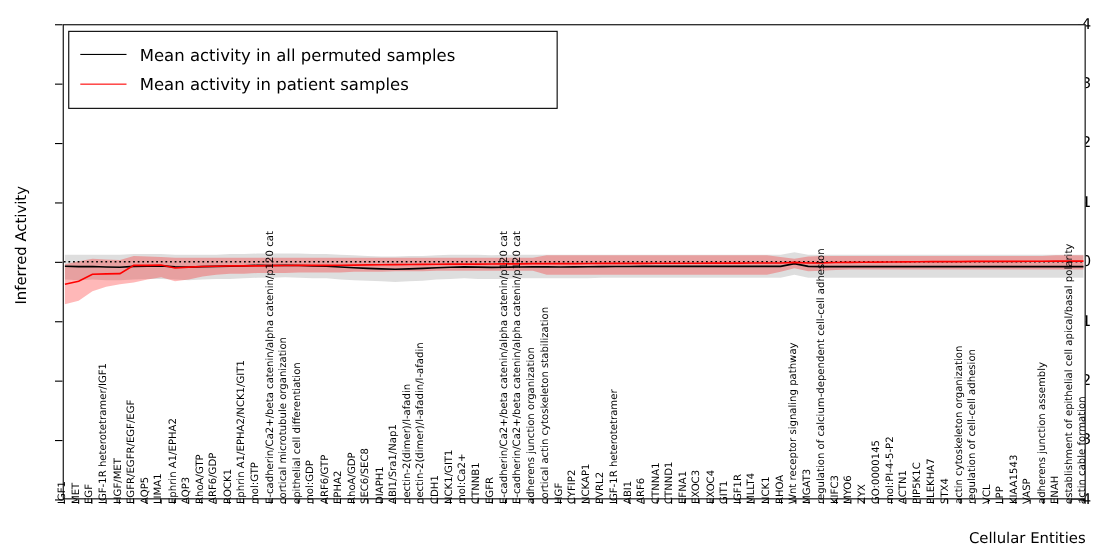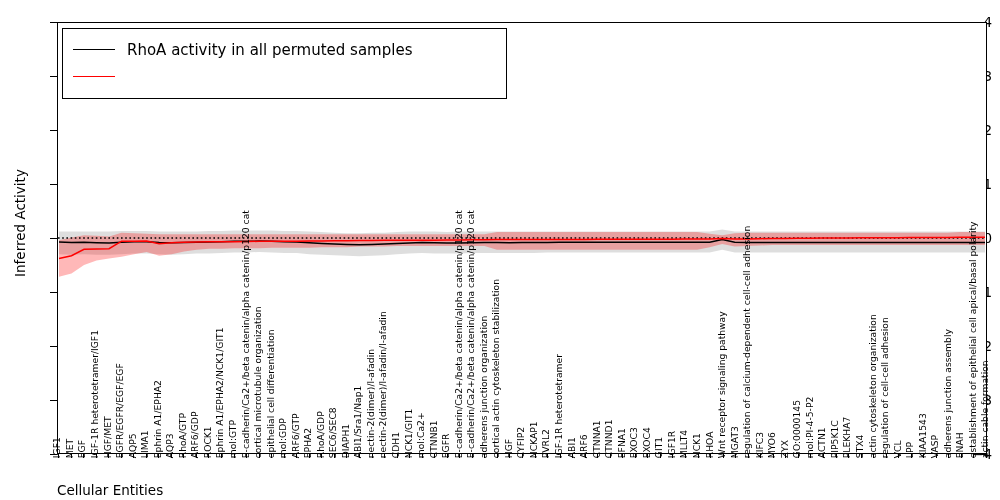--- a/index.html
+++ b/index.html
@@ -28,21 +28,21 @@
     text-align:center;font-size:13.5px;color:#000;
   }
   .ytick-wrap{position:absolute;left:0;top:0;width:57px;height:500px;}
   .ytick-txt{position:absolute;right:8px;font-size:13.5px;color:#000;
              transform:translateY(-50%);white-space:nowrap;}
   .ytick-mark{position:absolute;left:50px;width:7px;height:1px;background:#000;}
   .ytick-mark-r{position:absolute;left:980px;width:7px;height:1px;background:#000;}
 
   
   .xlabel{
-    position:absolute;left:57px;top:482px;width:930px;text-align:left;
+    position:absolute;left:57px;top:482px;width:930px;text-align:right;
     font-size:13.5px;color:#000;
   }
   .xticks{position:absolute;left:0;top:0;width:1000px;height:500px;
           pointer-events:none;}
   .xtick{
     position:absolute;bottom:0;transform-origin:left bottom;
     transform:rotate(-90deg);
     font-size:9.2px;line-height:9.2px;color:#000;white-space:nowrap;
   }
   .xtick-mark{position:absolute;top:454px;width:1px;height:4px;background:#000;}
@@ -260,20 +260,21 @@
       <div class="xtick" style="left: 976.857px; bottom: 42px;">establishment of epithelial cell apical/basal polarity</div>
       <div class="xtick-mark" style="left: 985.998px;"></div>
       <div class="xtick" style="left: 989.398px; bottom: 42px;">actin cable formation</div>
     </div>
 
   <div class="xlabel">Cellular Entities</div>
 
   <div class="legend">
     <div class="legend-row">
       <span class="legend-swatch"></span>
-      <span class="legend-text">RhoA activity in all permuted samples</span>
+      <span class="legend-text">Mean activity in all permuted samples</span>
     </div>
     <div class="legend-row">
       <span class="legend-swatch red"></span>
+      <span class="legend-text">Mean activity in patient samples</span>
     </div>
   </div>
 
 </div>
 
 </body></html>

